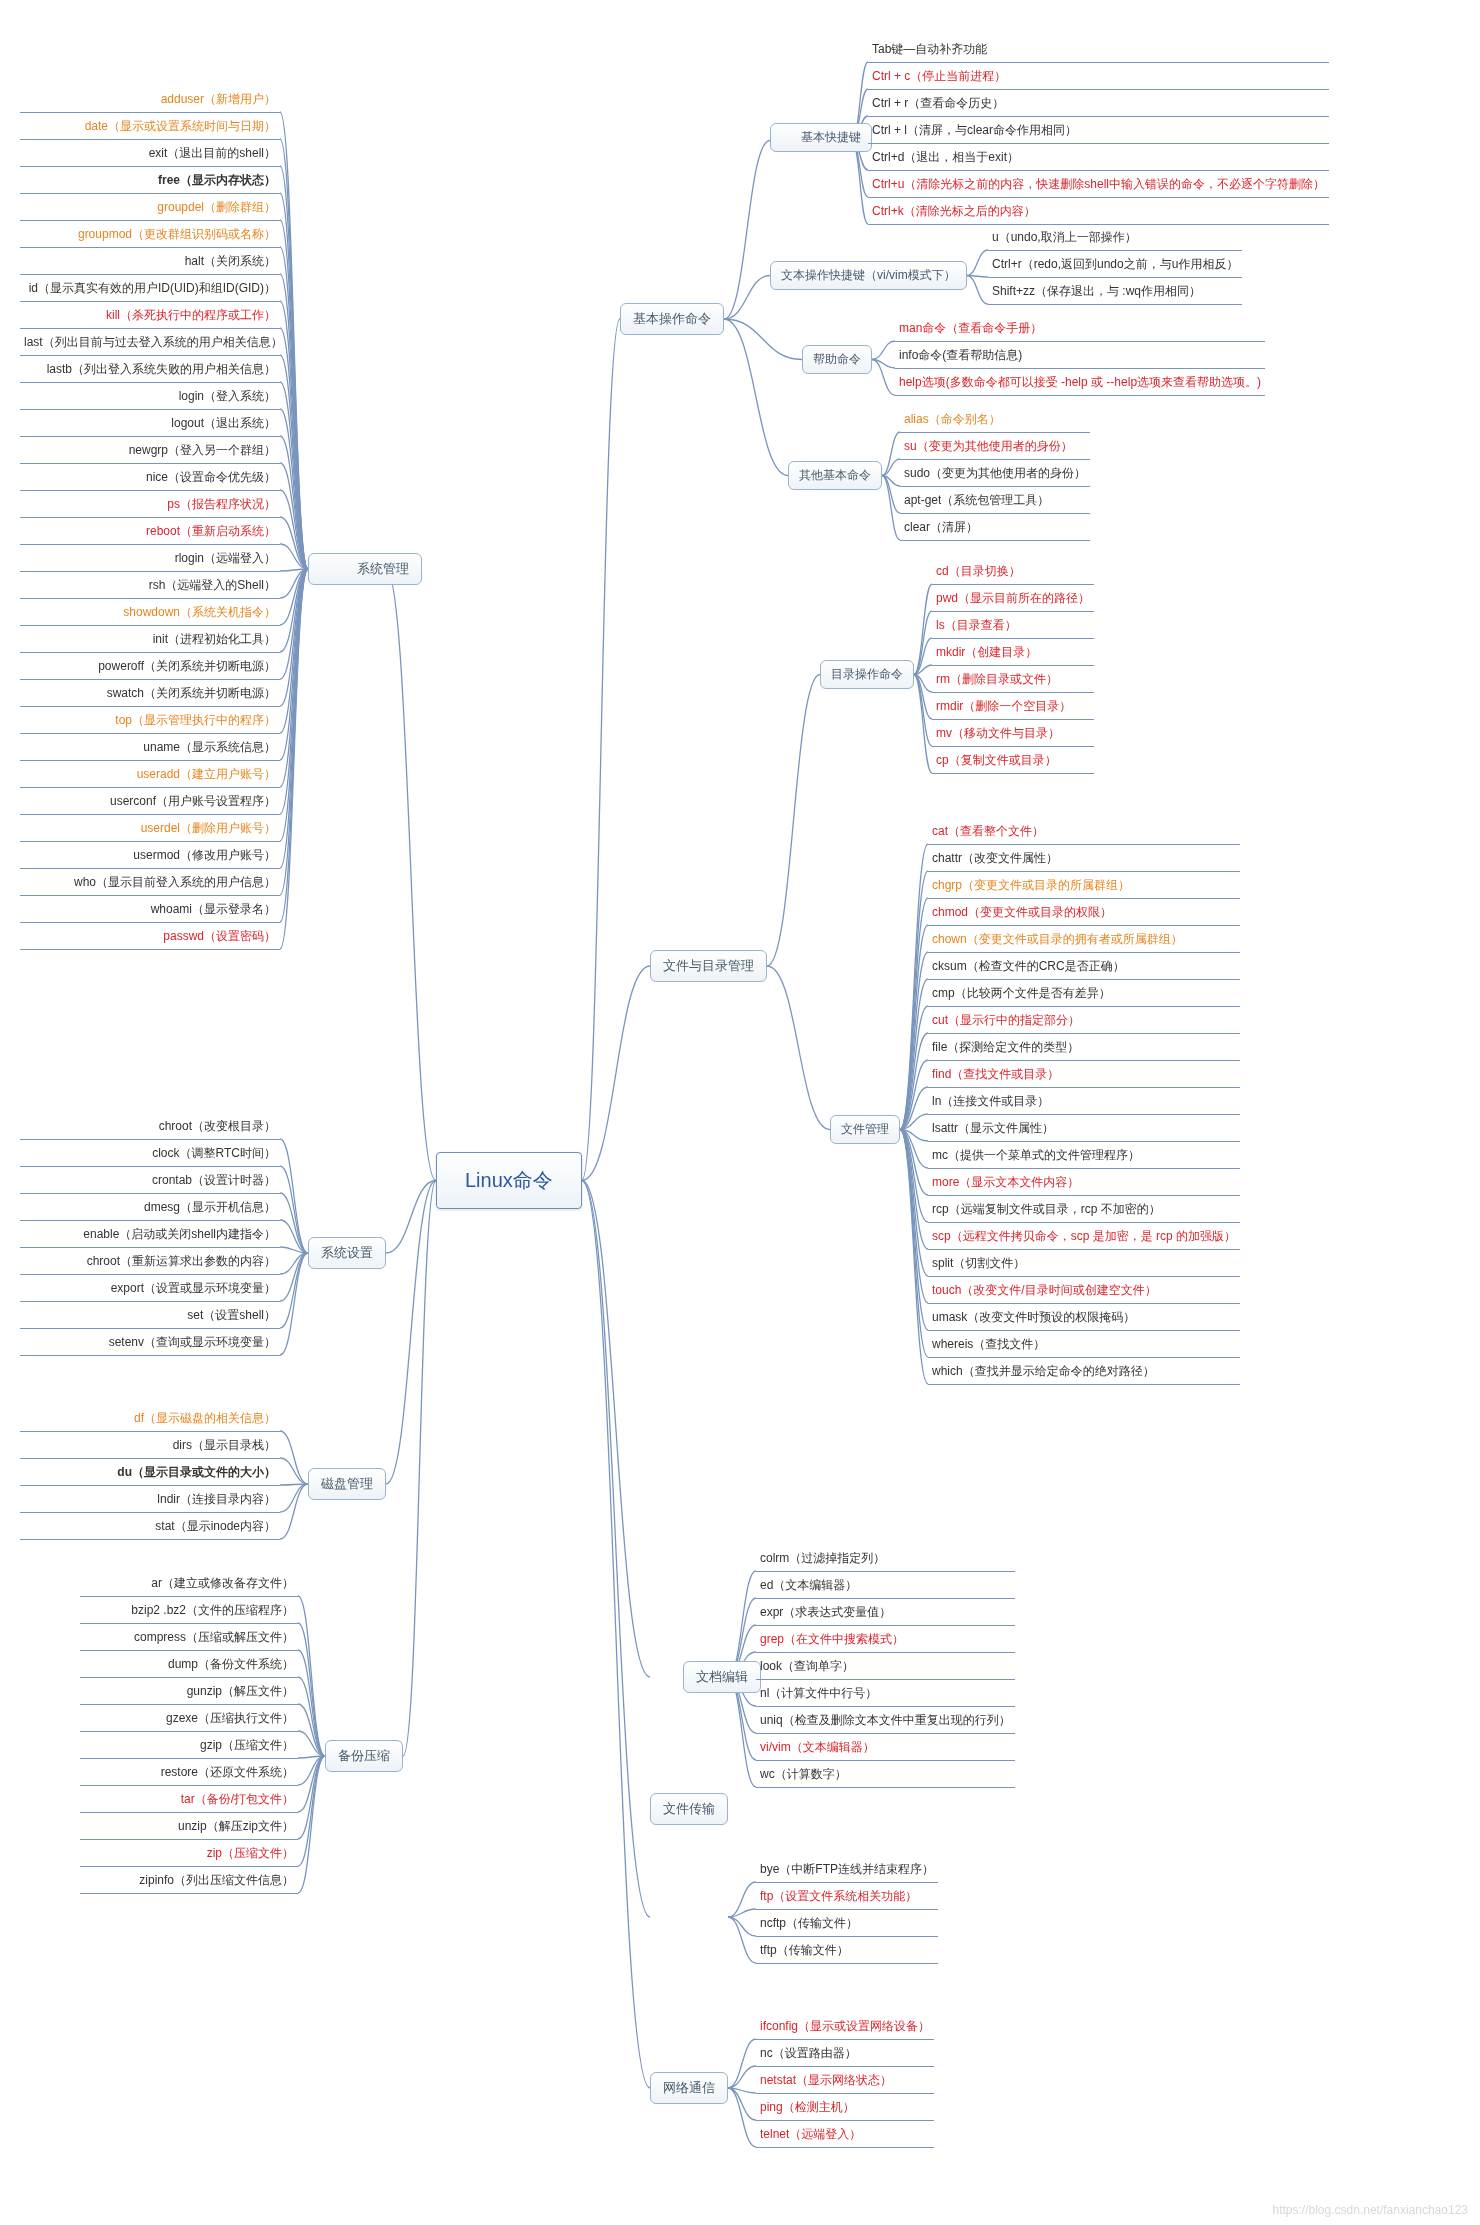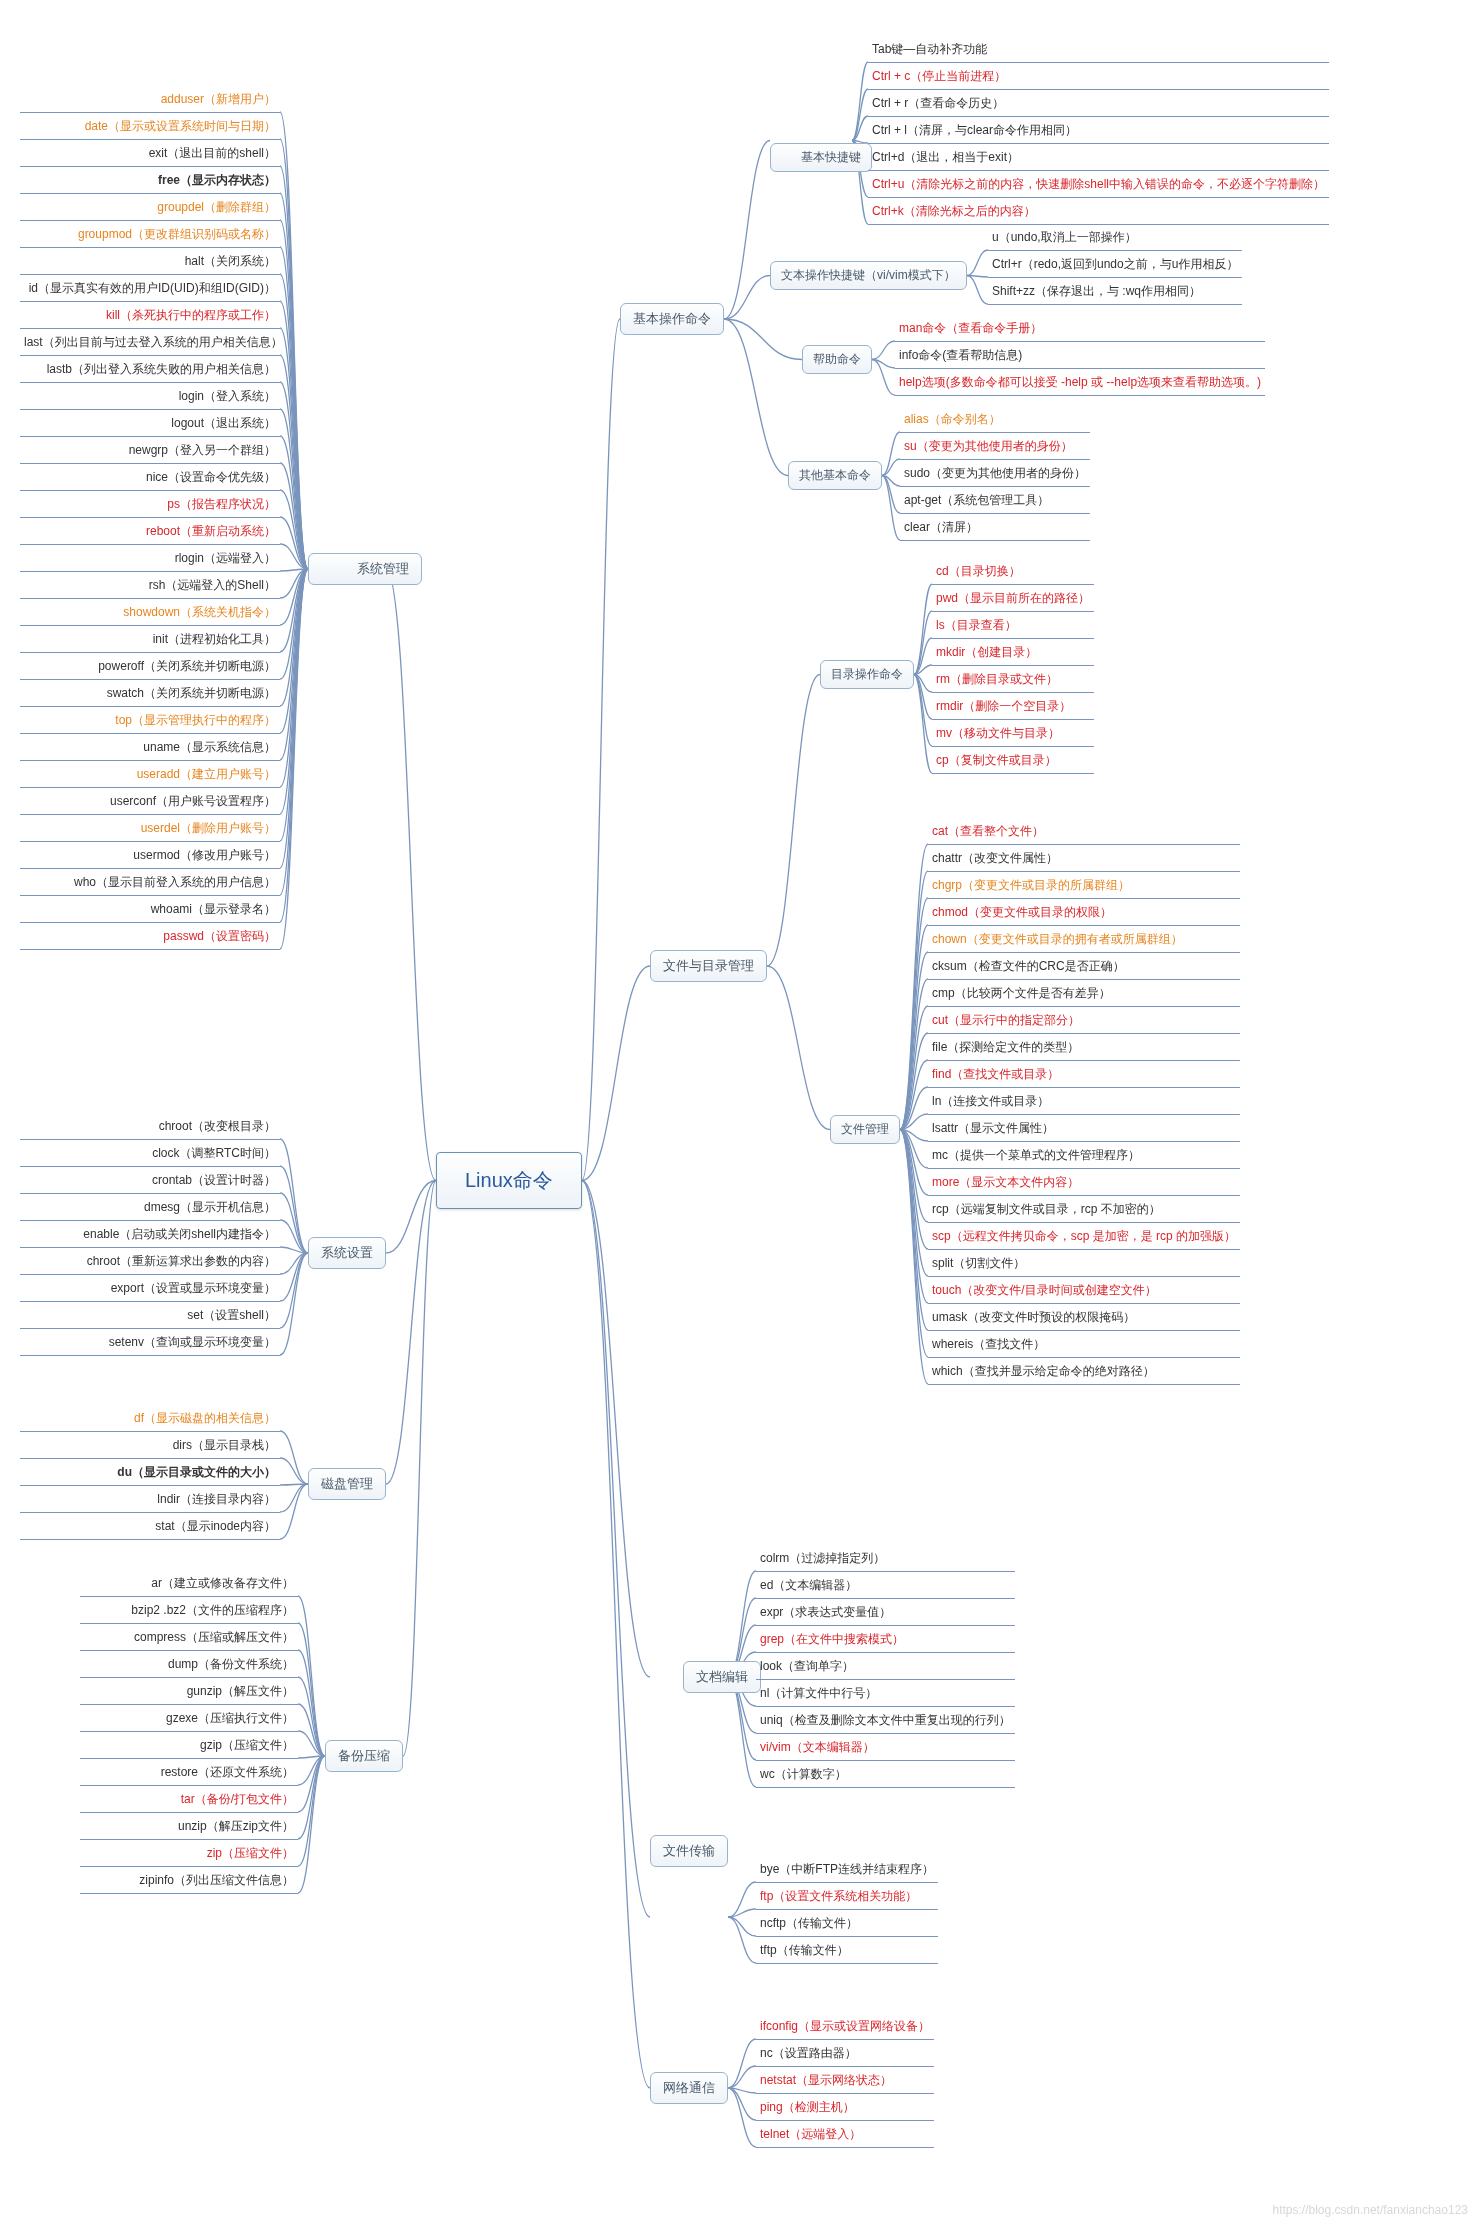--- a/index.html
+++ b/index.html
@@ -211,24 +211,24 @@
 <div class="root-node" style="left:436px;top:1152px;">Linux命令</div>
 
 <div class="branch-node" style="left:308px;top:553px;padding-left:48px;">系统管理</div>
 <div class="branch-node" style="left:308px;top:1237px;">系统设置</div>
 <div class="branch-node" style="left:308px;top:1468px;">磁盘管理</div>
 <div class="branch-node" style="left:325px;top:1740px;">备份压缩</div>
 
 <div class="branch-node" style="left:620px;top:303px;">基本操作命令</div>
 <div class="branch-node" style="left:650px;top:950px;">文件与目录管理</div>
 <div class="branch-node" style="left:650px;top:1661px;margin-left:33px;">文档编辑</div>
-<div class="branch-node" style="left:650px;top:1835px;">文件传输</div>
+<div class="branch-node" style="left:650px;top:1793px;">文件传输</div>
 <div class="branch-node" style="left:650px;top:2072px;">网络通信</div>
 
-<div class="sub-node" style="left:770px;top:143px;padding-left:30px;">基本快捷键</div>
+<div class="sub-node" style="left:770px;top:123px;padding-left:30px;">基本快捷键</div>
 <div class="sub-node" style="left:770px;top:261px;">文本操作快捷键（vi/vim模式下）</div>
 <div class="sub-node" style="left:802px;top:345px;">帮助命令</div>
 <div class="sub-node" style="left:788px;top:461px;">其他基本命令</div>
 
 <div class="sub-node" style="left:820px;top:660px;">目录操作命令</div>
 <div class="sub-node" style="left:830px;top:1115px;">文件管理</div>
 
 <div class="leaf-col left-col" style="left:20px;top:88px;width:260px;">
     <div class="leaf orange">adduser（新增用户）</div>
     <div class="leaf orange">date（显示或设置系统时间与日期）</div>

